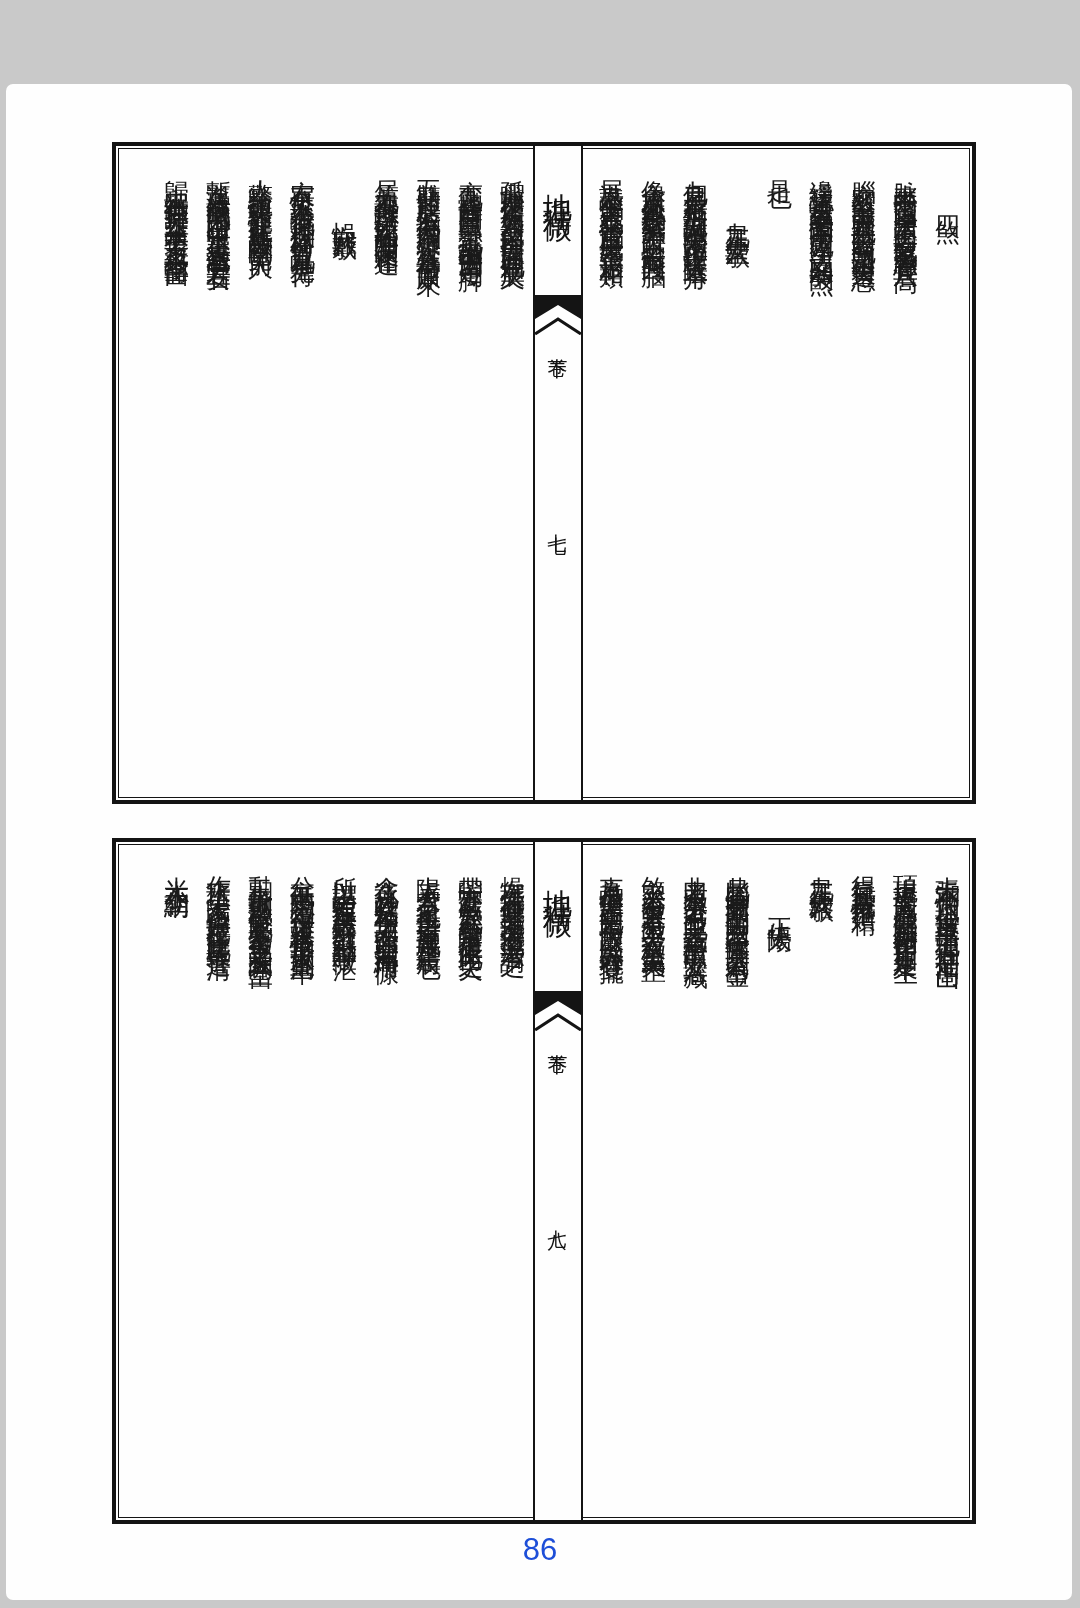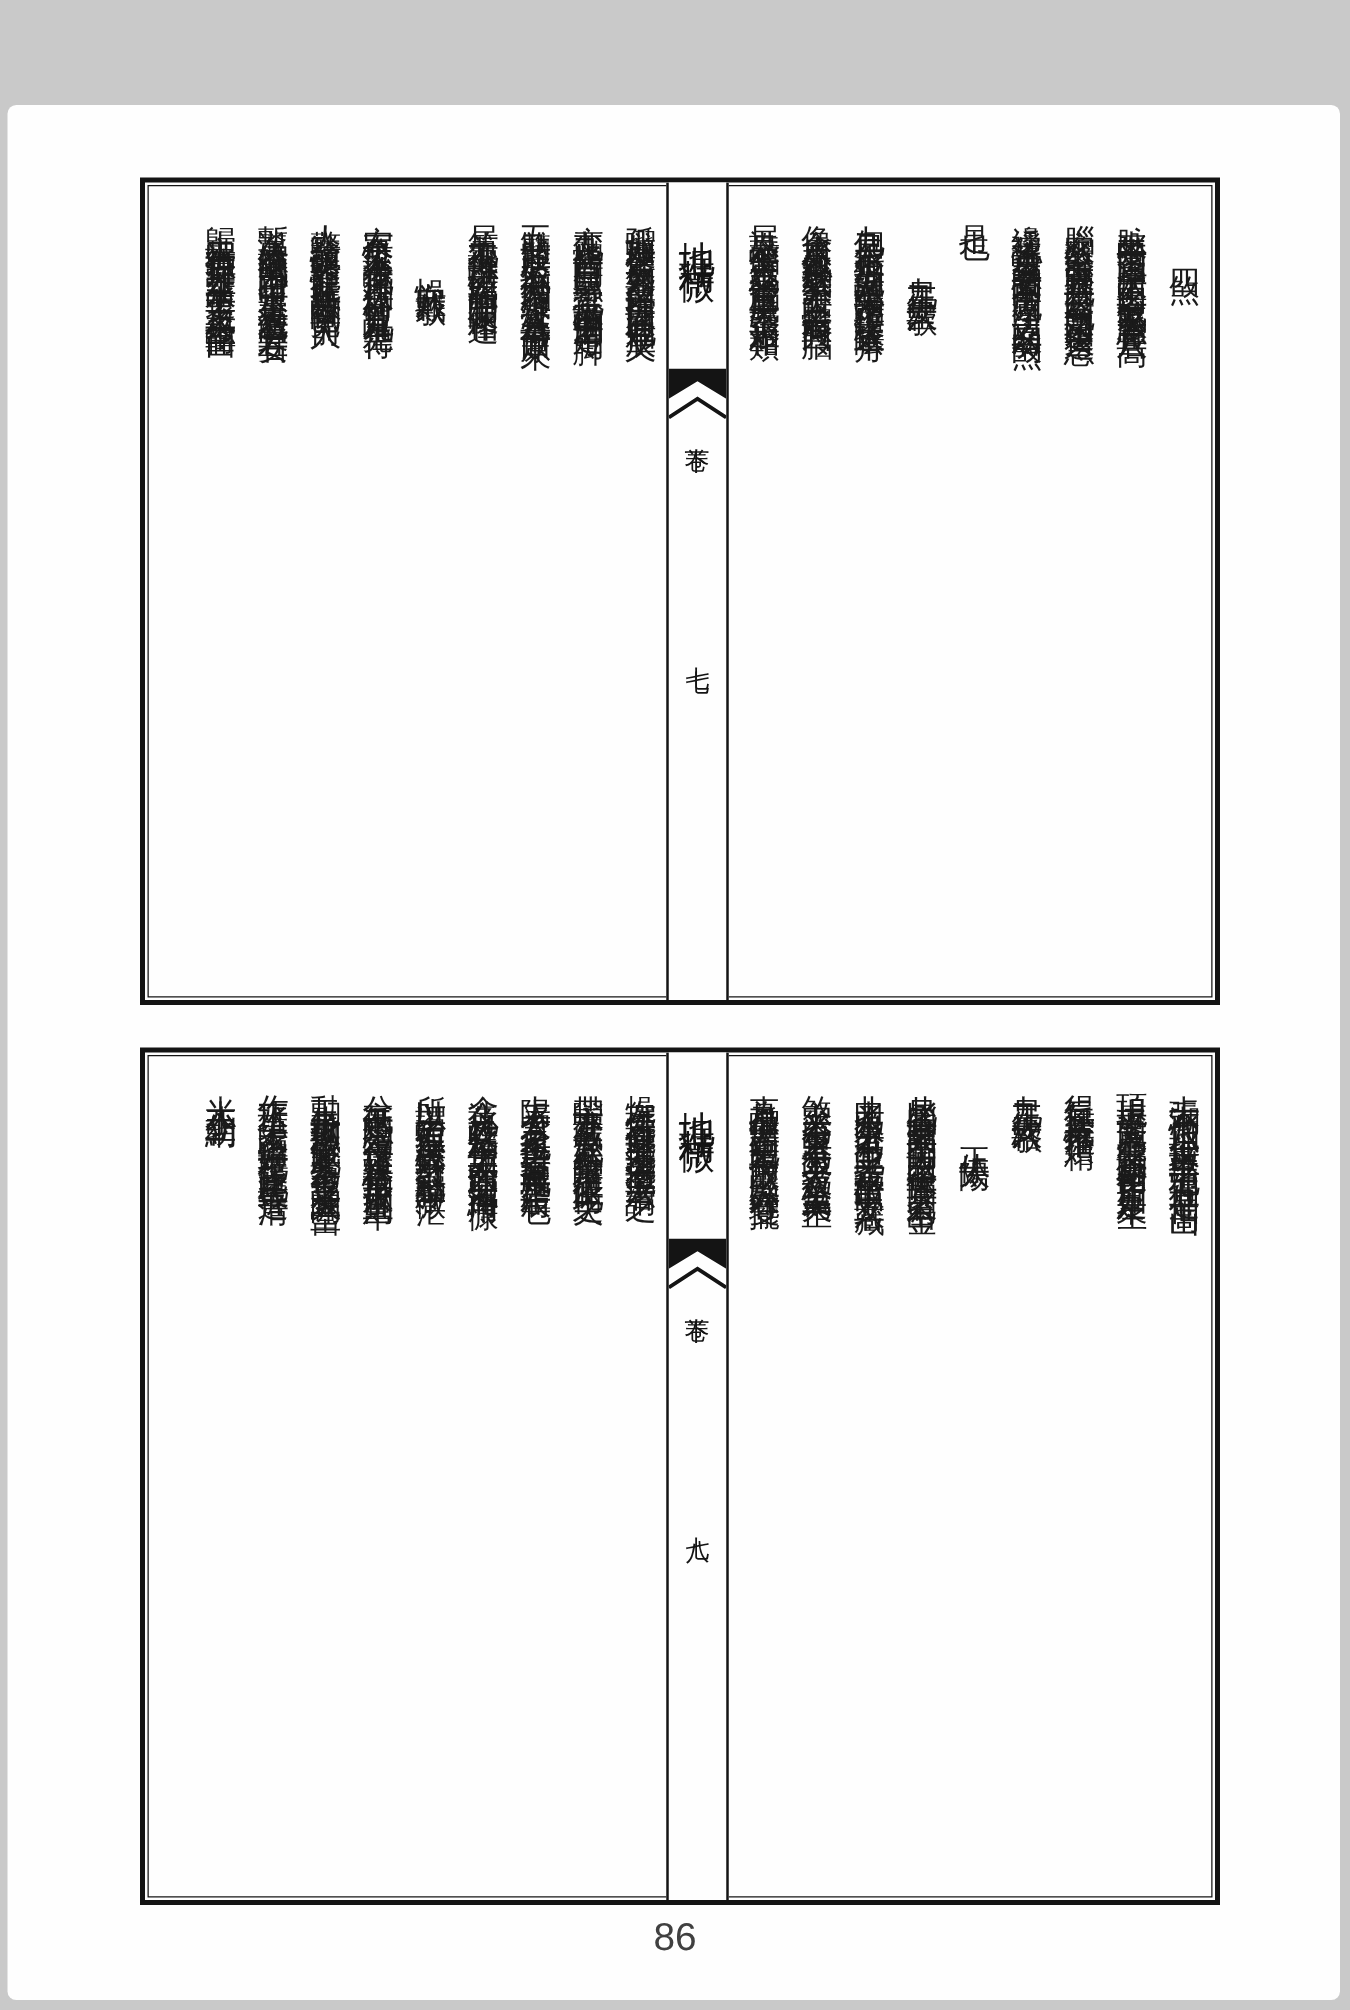--- a/index.html
+++ b/index.html
@@ -58,21 +58,21 @@
     font-size:20px;letter-spacing:3px;color:#141414;line-height:46px;
   }
   .spine-folio{
     position:absolute;top:372px;left:50%;transform:translateX(-50%);
     writing-mode:vertical-rl;text-orientation:upright;
     font-size:19px;letter-spacing:3px;color:#141414;line-height:46px;
   }
   
   .footer-num{
     position:absolute;left:0;width:1080px;top:1532px;text-align:center;
-    font-family:"Liberation Sans",sans-serif;font-size:31px;color:#404040;
+    font-family:"Liberation Sans",sans-serif;font-size:31px;color:#1d4ed8;
   }
 </style>
 </head>
 <body>
 
 <div class="paper"></div>
 
 <div class="frame frame-top">
   <div class="frame-inner"></div>
 

